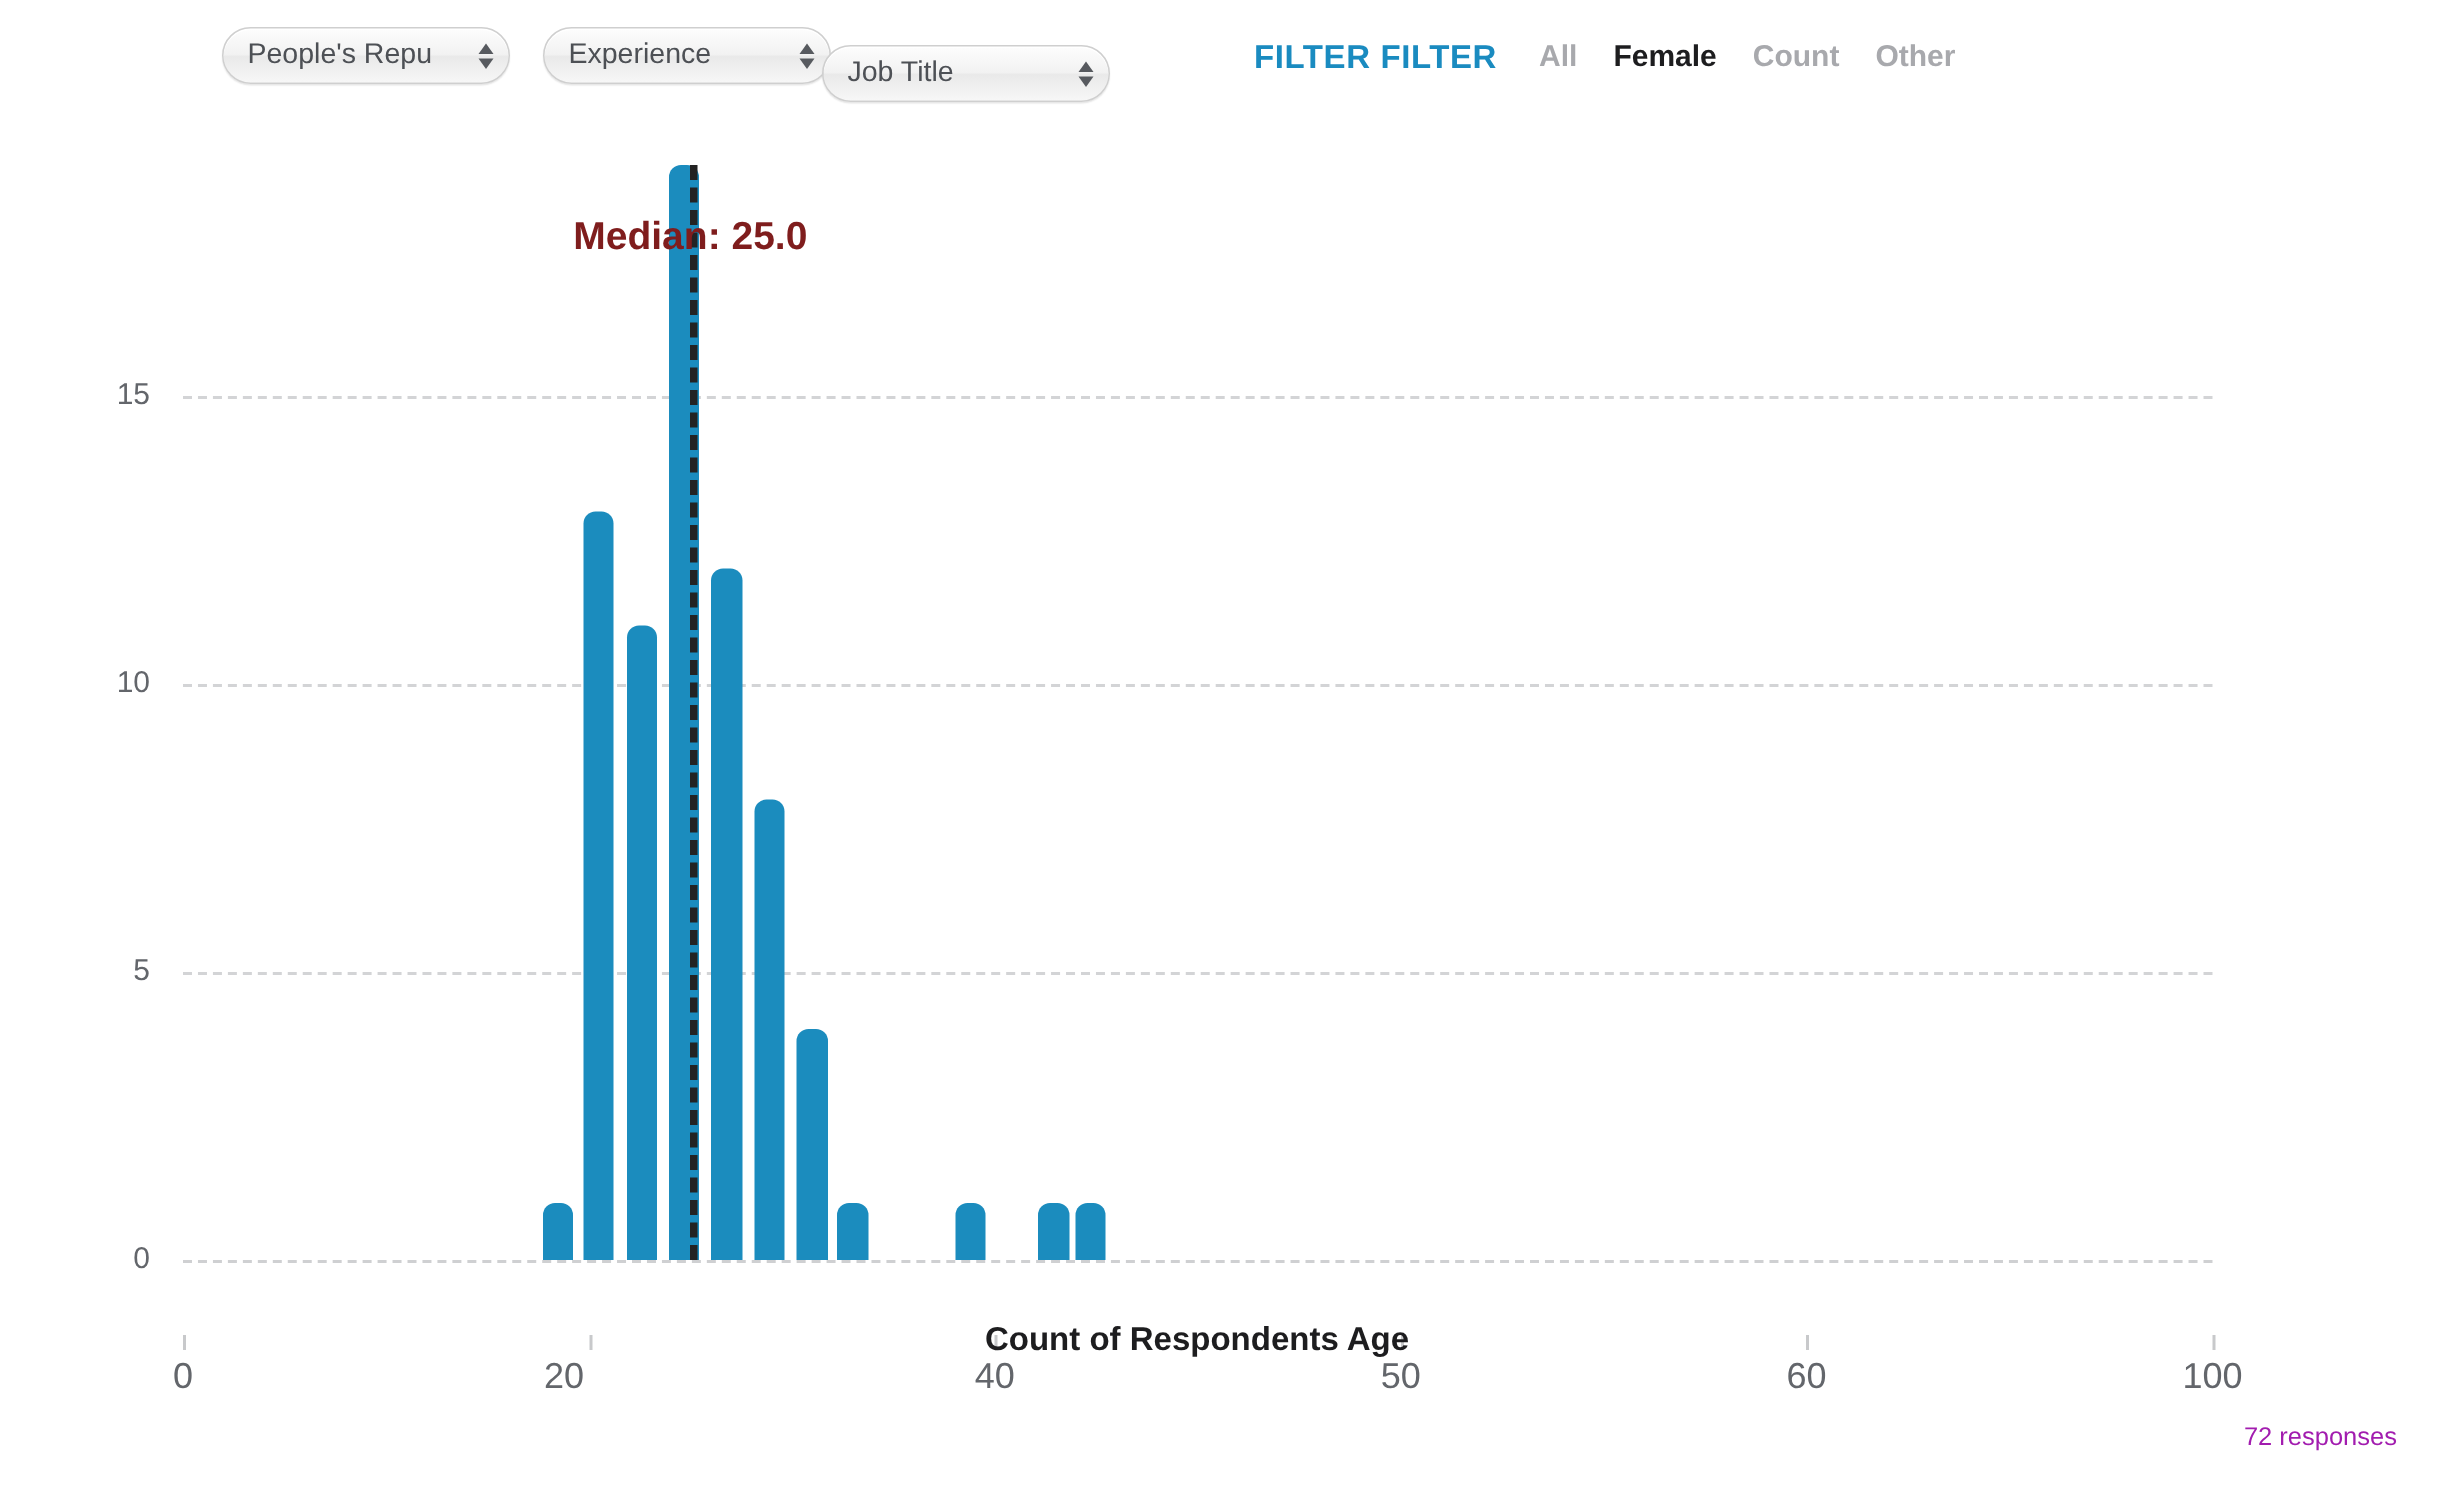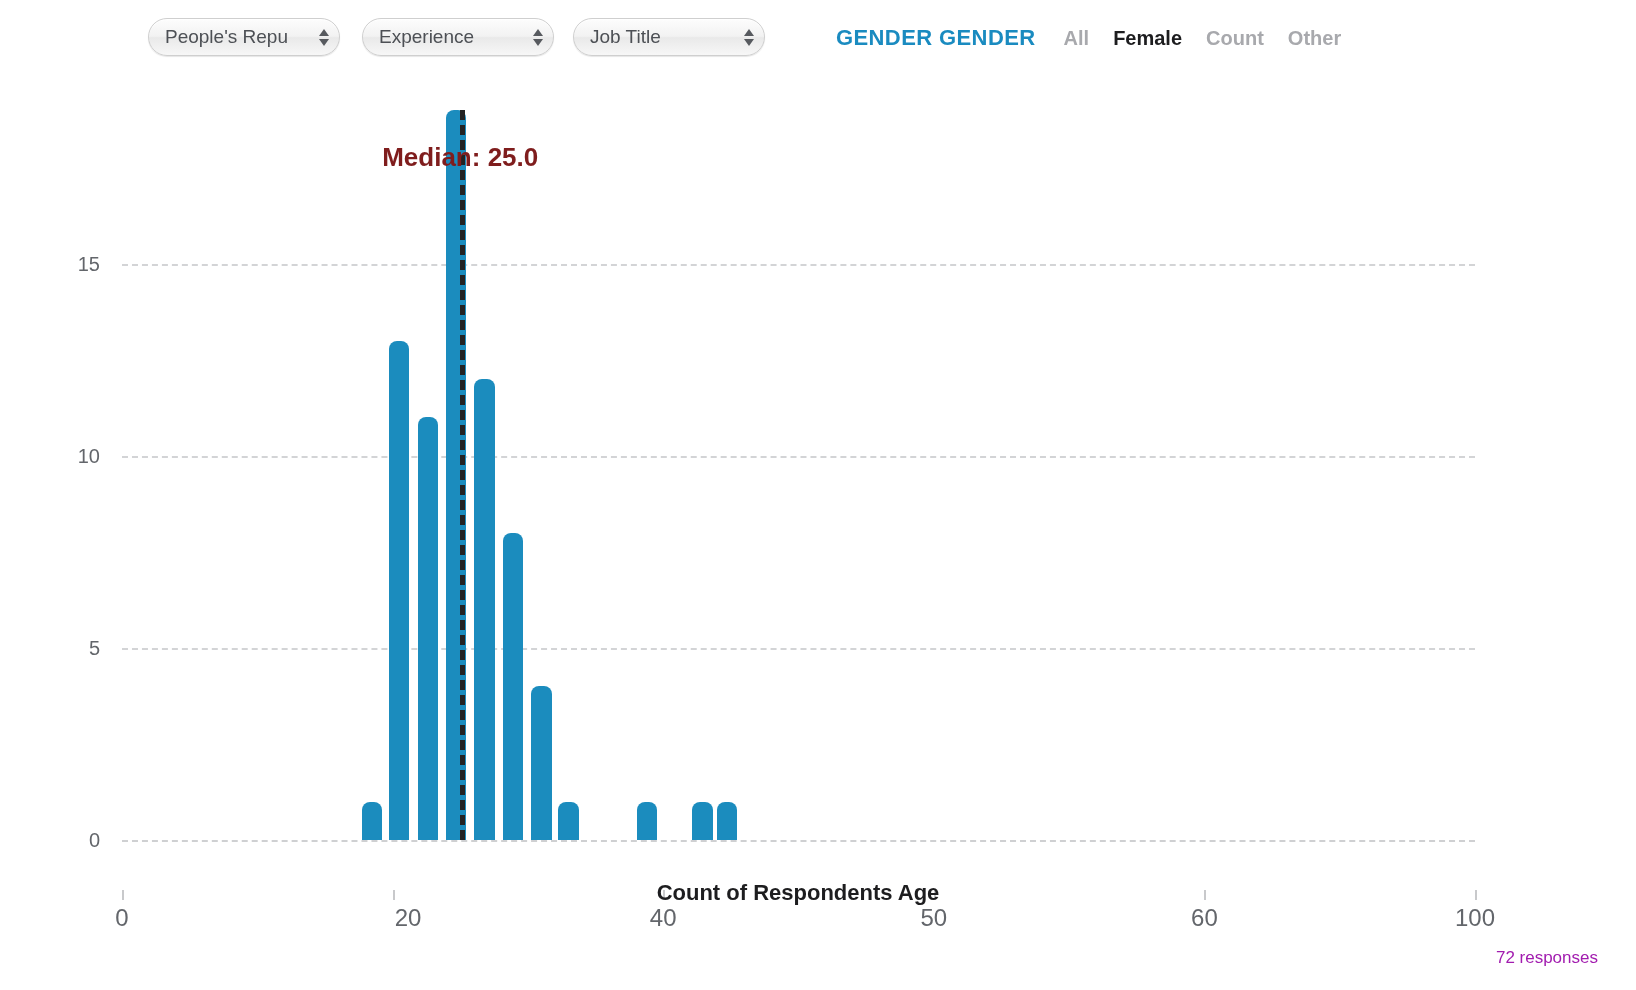--- a/index.html
+++ b/index.html
@@ -57,21 +57,21 @@
   .arrow-up, .arrow-down {
     width: 0; height: 0;
     border-left: 5px solid transparent;
     border-right: 5px solid transparent;
   }
   .arrow-up { border-bottom: 7px solid #575a5f; }
   .arrow-down { border-top: 7px solid #575a5f; }
 
   #pill-country  { left: 148px; width: 192px; }
   #pill-experience { left: 362px; width: 192px; }
-  #pill-jobtitle { left: 573px; width: 192px; }
+  #pill-jobtitle { left: 548px; width: 192px; margin-top: 12px; }
 
   #filter-gender-group {
     position: absolute;
     left: 836px;
     top: 18px;
     height: 40px;
     display: flex;
     align-items: center;
     gap: 0px;
   }
@@ -218,21 +218,21 @@
 
   <div class="select-pill" id="pill-jobtitle">
     <span class="sel-label">Job Title</span>
     <span class="sel-arrows">
       <span class="arrow-up"></span>
       <span class="arrow-down"></span>
     </span>
   </div>
 
   <div id="filter-gender-group">
-    <span id="filter-gender-label">GENDER GENDER</span>
+    <span id="filter-gender-label">FILTER FILTER</span>
     <span class="gender-opt">All</span>
     <span class="gender-opt selected">Female</span>
     <span class="gender-opt">Count</span>
     <span class="gender-opt">Other</span>
   </div>
 
 </div>
 
 <div id="chart-area">
   <div id="plot">
@@ -258,21 +258,21 @@
       <div class="bar" style="left: 594.644px; width: 20.295px; height: 38.4211px; background: rgb(27, 140, 190);"></div>
       <div id="median-line" style="left: 338.25px; top: 0px; height: 730px;"></div>
       <div id="median-label" style="left: 416.25px; top: 32px;">Median: 25.0</div>
     </div>
 
   <div id="x-axis">
 
   <div class="xtick-mark" style="left: 0px;"></div>
       <div class="x-label" style="left: 0px;">0</div>
       <div class="xtick-mark" style="left: 270.6px;"></div>
-      <div class="x-label" style="left: 286px;">20</div>
+      <div class="x-label" style="left: 254px;">20</div>
       <div class="xtick-mark" style="left: 541.2px;"></div>
       <div class="x-label" style="left: 541.2px;">40</div>
       <div class="xtick-mark" style="left: 811.8px;"></div>
       <div class="x-label" style="left: 811.8px;">50</div>
       <div class="xtick-mark" style="left: 1082.4px;"></div>
       <div class="x-label" style="left: 1082.4px;">60</div>
       <div class="xtick-mark" style="left: 1353px;"></div>
       <div class="x-label" style="left: 1353px;">100</div>
     </div>
 </div>

